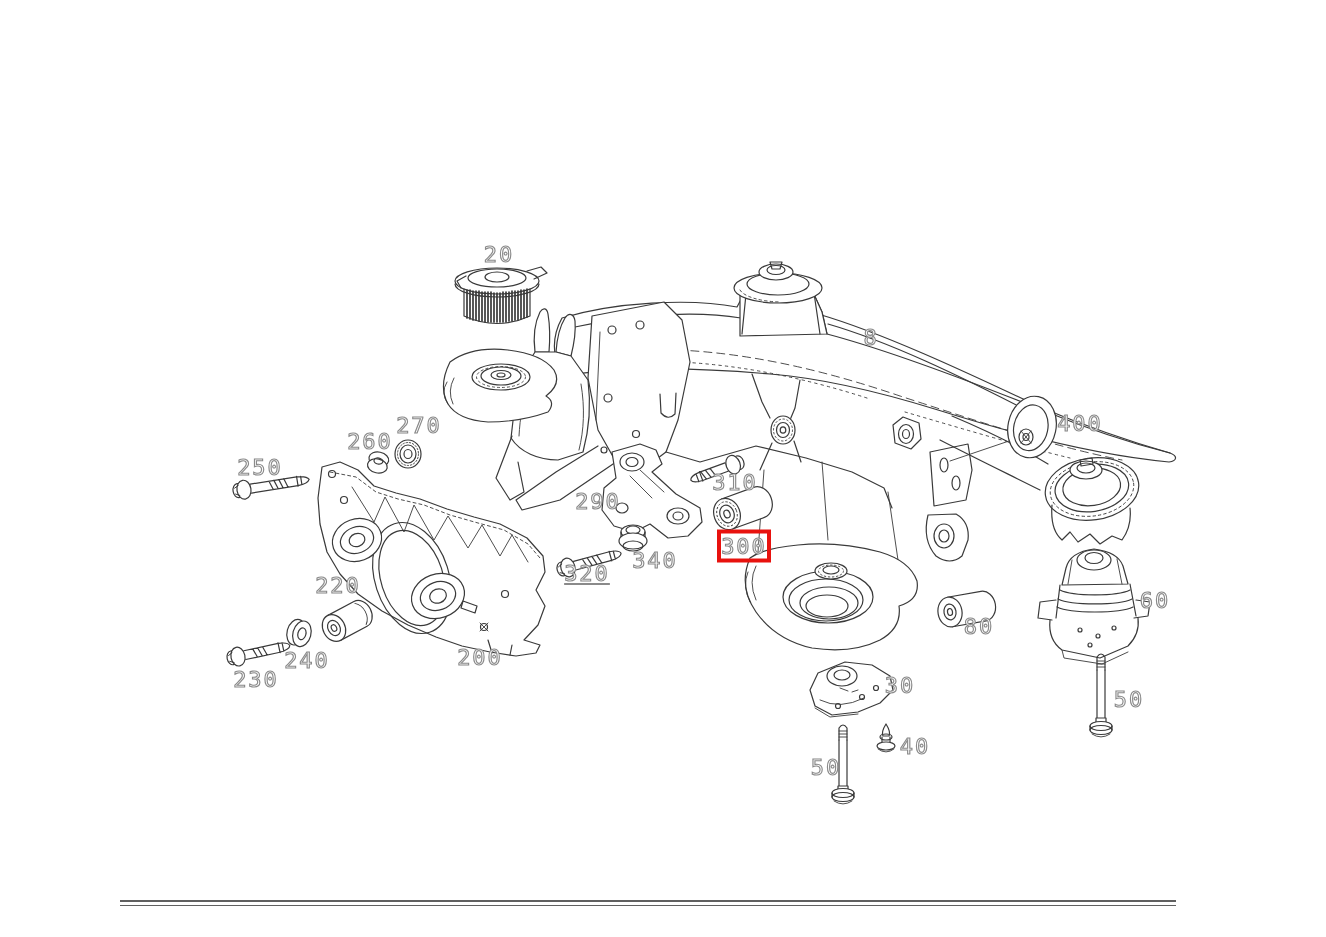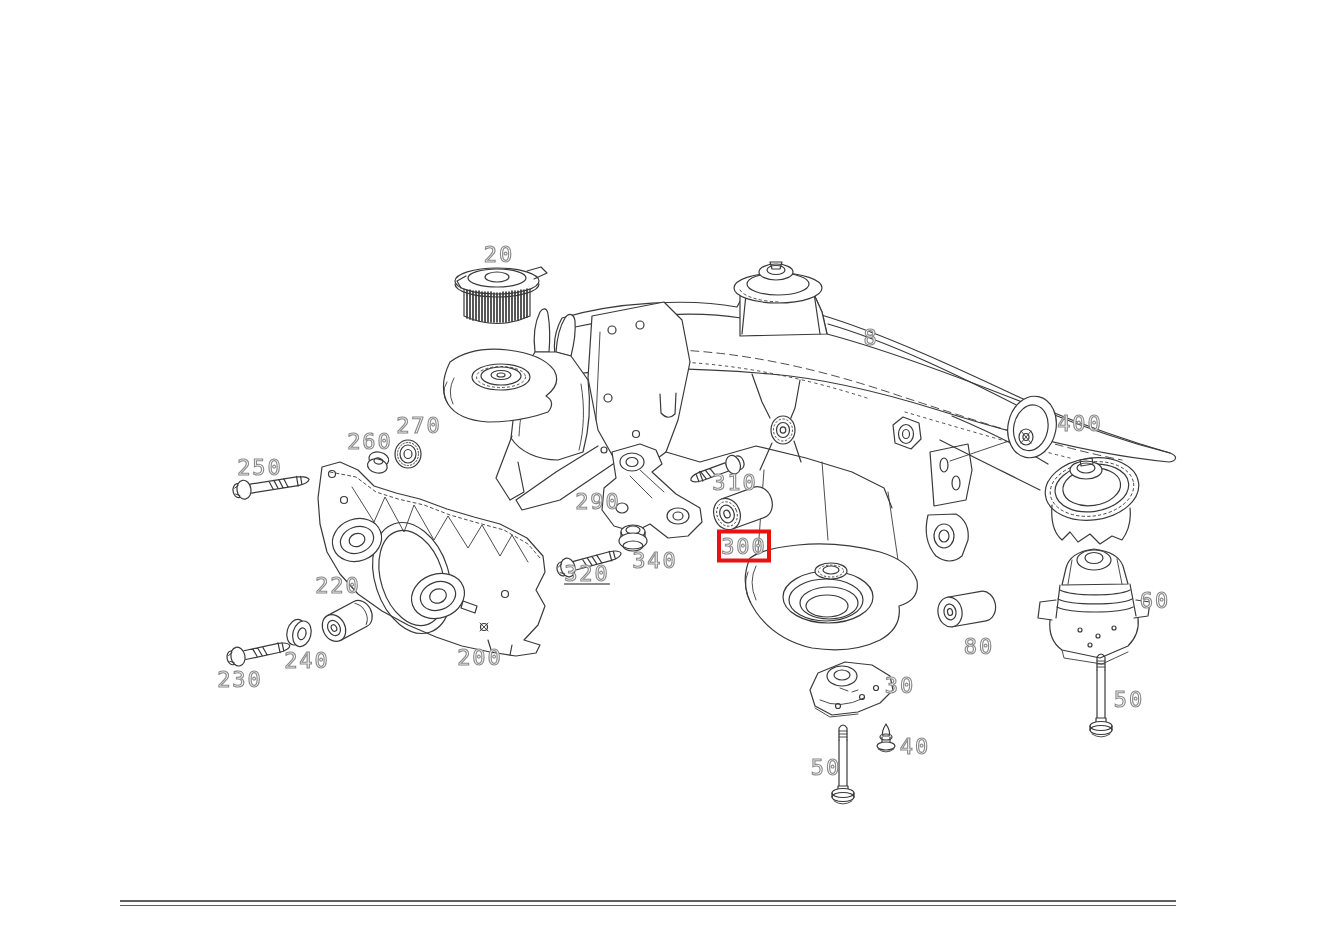--- a/index.html
+++ b/index.html
@@ -342,24 +342,24 @@
 </svg>
 
 <div id="label-layer">
       <div class="part-label" style="left: 871px; top: 338px;">8</div>
       <div class="part-label" style="left: 499px; top: 255px;">20</div>
       <div class="part-label" style="left: 900px; top: 686px;">30</div>
       <div class="part-label" style="left: 915px; top: 747px;">40</div>
       <div class="part-label" style="left: 826px; top: 768px;">50</div>
       <div class="part-label" style="left: 1155px; top: 601px;">60</div>
       <div class="part-label" style="left: 1129px; top: 700px;">50</div>
-      <div class="part-label" style="left: 979px; top: 627px; margin-top: 20px;">80</div>
+      <div class="part-label" style="left: 979px; top: 627px;">80</div>
       <div class="part-label" style="left: 480px; top: 658px;">200</div>
       <div class="part-label" style="left: 338px; top: 586px;">220</div>
-      <div class="part-label" style="left: 240px; top: 680px; text-align: center;">230</div>
+      <div class="part-label" style="left: 256px; top: 680px; text-align: center;">230</div>
       <div class="part-label" style="left: 307px; top: 636px; margin-top: 25px;">240</div>
       <div class="part-label" style="left: 260px; top: 468px;">250</div>
       <div class="part-label" style="left: 370px; top: 442px;">260</div>
       <div class="part-label" style="left: 419px; top: 426px;">270</div>
       <div class="part-label" style="left: 598px; top: 502px;">290</div>
       <div class="part-label boxed" style="left: 744px; top: 546px;">300</div>
       <div class="part-label" style="left: 735px; top: 443px; margin-top: 40px;">310</div>
       <div class="part-label" style="left: 587px; top: 574px; text-decoration: underline;">320</div>
       <div class="part-label" style="left: 655px; top: 561px;">340</div>
       <div class="part-label" style="left: 1080px; top: 424px;">400</div>

